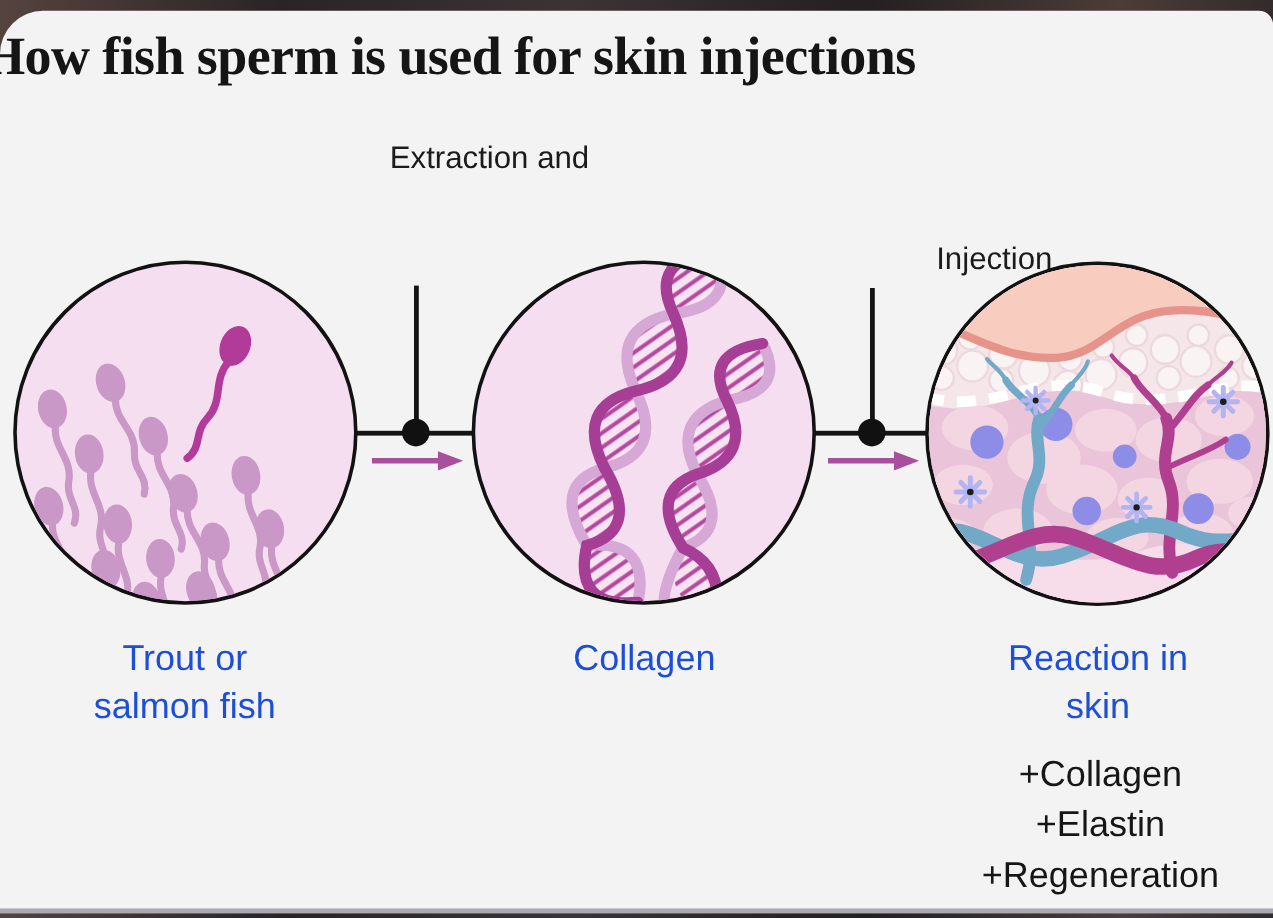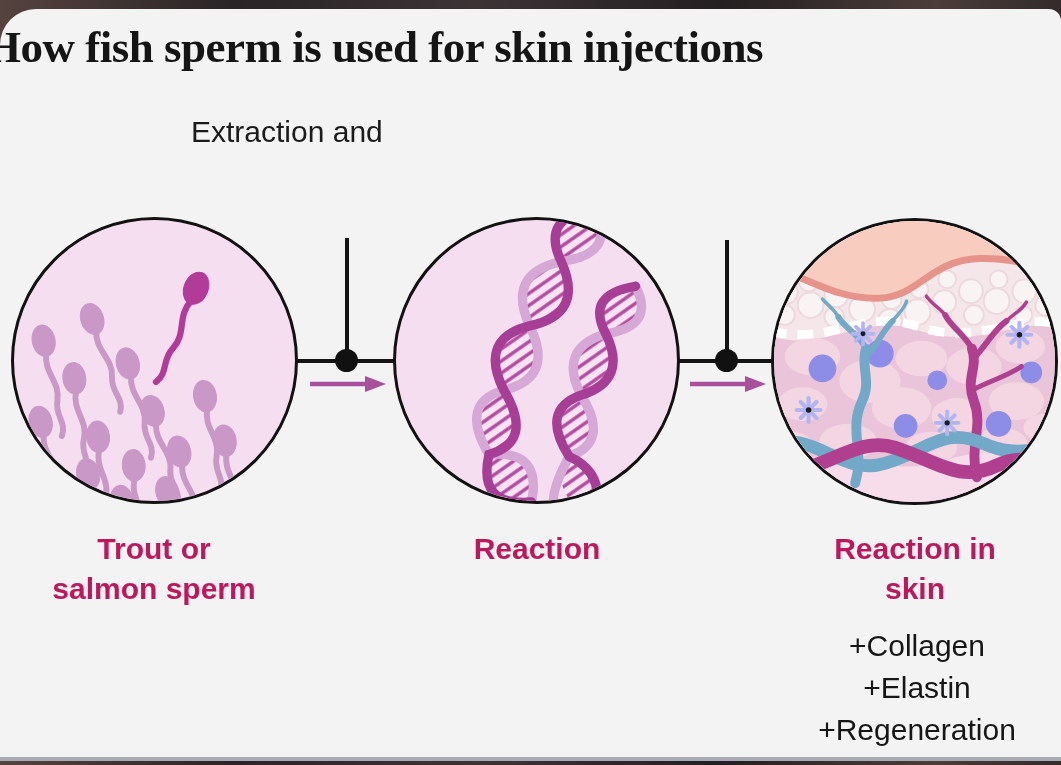--- a/index.html
+++ b/index.html
@@ -15,21 +15,21 @@
     border-radius:36px 12px 0 0;
     overflow:hidden;
     padding-left:44px;
   }
   .bottom-strip{position:absolute;left:0;right:0;bottom:0;height:4px;background:#a9abb2;}
   .title{
     position:absolute;left:-14px;top:12px;margin:0;
     font-family:"Liberation Serif","DejaVu Serif",serif;
     font-weight:700;font-size:45px;letter-spacing:-0.5px;color:#151515;white-space:nowrap;
   }
-  .conn-label{position:absolute;width:300px;text-align:left;font-size:30px;line-height:41px;color:#1b1b1b;}
+  .conn-label{position:absolute;width:300px;text-align:right;font-size:26px;line-height:41px;color:#1b1b1b;}
   .conn-label.extraction{left:191px;top:102px;}
   .conn-label.injection{left:577px;top:186px;}
   .circle{
     position:absolute;width:287px;height:287px;border-radius:50%;
     border:3.5px solid #121212;background:#f6def1;box-sizing:border-box;overflow:hidden;
   }
   .circle svg{position:absolute;left:-3.5px;top:-3.5px;width:287px;height:287px;border-radius:50%;}
   .circle.c1{left:11px;top:208px;}
   .circle.c2{left:393px;top:208px;}
   .circle.c3{left:771px;top:209px;}
@@ -38,37 +38,40 @@
   .hline.h2{left:677px;width:97px;}
   .vline{position:absolute;width:3.5px;background:#141414;}
   .vline.v1{left:345px;top:229px;height:123px;}
   .vline.v2{left:725px;top:231px;height:121px;}
   .dot{position:absolute;width:23px;height:23px;border-radius:50%;background:#111;top:340px;}
   .dot.d1{left:335px;}
   .dot.d2{left:715px;}
   .arrow{position:absolute;width:80px;height:18px;top:366px;}
   .arrow.a1{left:308px;}
   .arrow.a2{left:688px;}
-  .caption{position:absolute;width:300px;top:520px;text-align:center;font-size:30px;font-weight:700;line-height:40px;color:#be185d;}
+  .caption{position:absolute;width:300px;top:520px;text-align:center;font-size:30px;font-weight:400;line-height:40px;color:#1d4ed8;}
   .caption.cap1{left:4px;}
   .caption.cap2{left:387px;}
   .caption.cap3{left:765px;}
   .benefits{position:absolute;left:767px;top:616px;width:300px;text-align:center;font-size:30px;line-height:42px;font-weight:400;color:#161616;}
 </style>
 </head>
 <body>
 
 <div class="card">
 
   <h1 class="title">How fish sperm is used for skin injections</h1>
 
   <div class="conn-label extraction">
     <div>Extraction and</div>
   </div>
 
+  <div class="conn-label injection">
+    <div>Injection</div>
+  </div>
 
   <div class="hline h1"></div>
   <div class="hline h2"></div>
   <div class="vline v1"></div>
   <div class="vline v2"></div>
   <div class="dot d1"></div>
   <div class="dot d2"></div>
 
   <svg class="arrow a1" viewBox="0 0 80 18">
     <line x1="2" y1="9" x2="59" y2="9" stroke="#a8509e" stroke-width="4.5"></line>
@@ -234,24 +237,24 @@
         <use href="#star" transform="translate(251,118)"></use>
         <use href="#star" transform="translate(38,194)"></use>
         <use href="#star" transform="translate(178,207) scale(0.95)"></use>
         <use href="#star" transform="translate(283,216) scale(0.8)"></use>
       </g>
     </svg>
   </div>
 
   <div class="caption cap1">
     <div>Trout or</div>
-    <div>salmon sperm</div>
+    <div>salmon fish</div>
   </div>
   <div class="caption cap2">
-    <div>Reaction</div>
+    <div>Collagen</div>
   </div>
   <div class="caption cap3">
     <div>Reaction in</div>
     <div>skin</div>
   </div>
 
   <div class="benefits">
     <div>+Collagen</div>
     <div>+Elastin</div>
     <div>+Regeneration</div>

